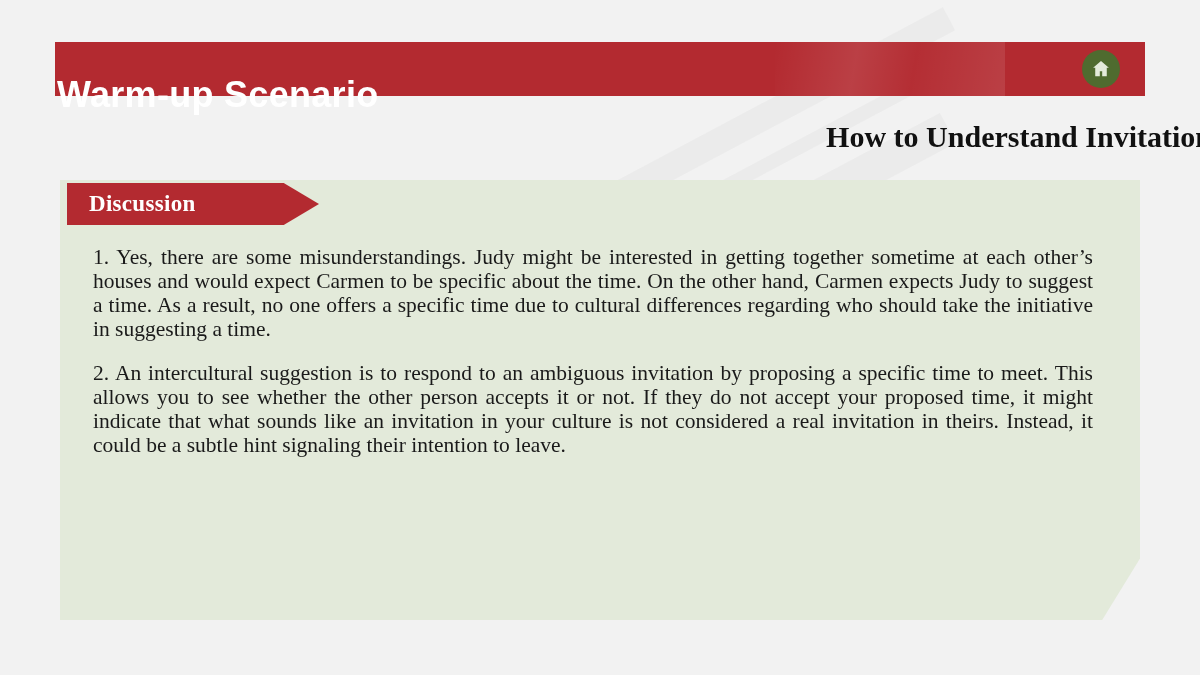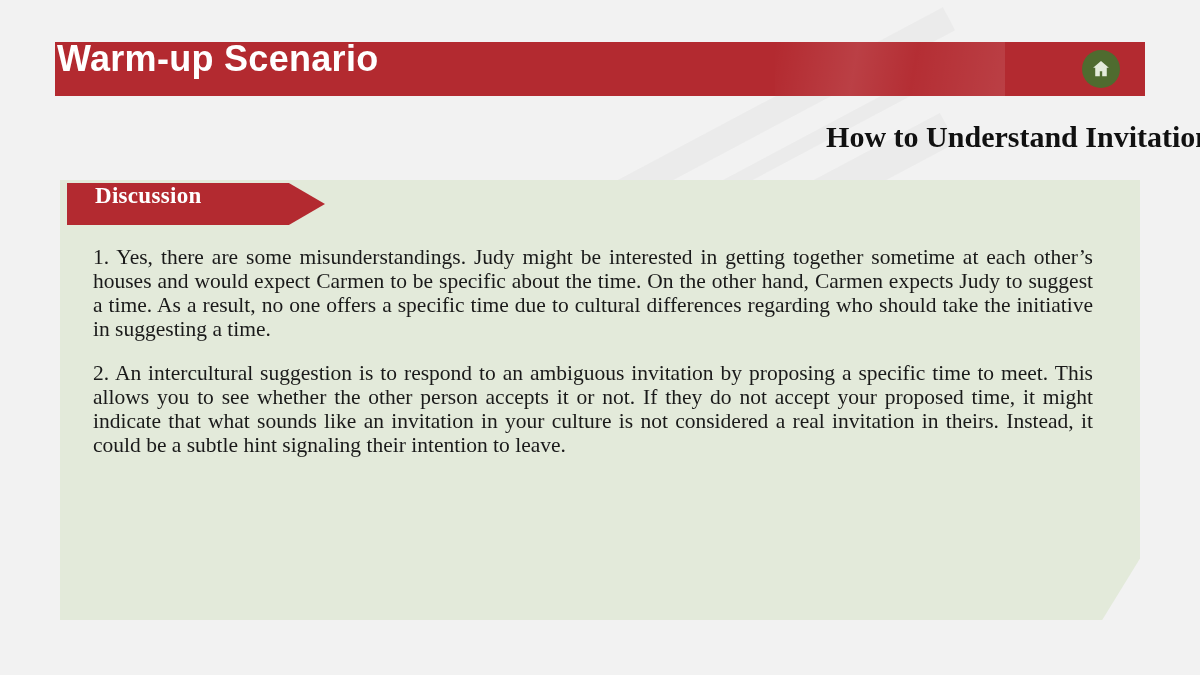--- a/index.html
+++ b/index.html
@@ -67,21 +67,21 @@
     right: 140px;
     top: 0;
     width: 230px;
     height: 54px;
     background: linear-gradient(100deg, rgba(255,255,255,0.00) 0%, rgba(255,255,255,0.10) 35%, rgba(255,255,255,0.02) 60%, rgba(255,255,255,0.10) 100%);
     pointer-events: none;
   }
   .header-title {
     position: absolute;
     left: 57px;
-    top: 32px;
+    top: 68px;
     height: 54px;
     line-height: 54px;
     color: #ffffff;
     font-family: "Liberation Sans", sans-serif;
     font-weight: bold;
     font-size: 36px;
     letter-spacing: 0.3px;
     z-index: 22;
   }
   .home-btn {
@@ -130,23 +130,23 @@
     position: absolute;
     left: 67px;
     top: 183px;
     height: 42px;
     z-index: 25;
   }
   .tag-body {
     position: relative;
     height: 42px;
     background: #b32a30;
-    padding: 0 30px 0 28px;
+    padding: 0 30px 0 22px;
     display: flex;
-    align-items: flex-start;
+    align-items: center;
     clip-path: polygon(0 0, 86% 0, 100% 50%, 86% 100%, 0 100%);
     min-width: 200px;
   }
   .tag-label {
     color: #ffffff;
     font-family: "Liberation Serif", serif;
     font-weight: bold;
     font-size: 23px;
     letter-spacing: 0.3px;
   }

